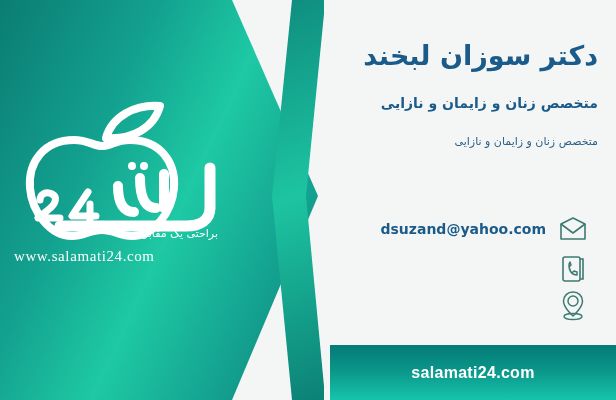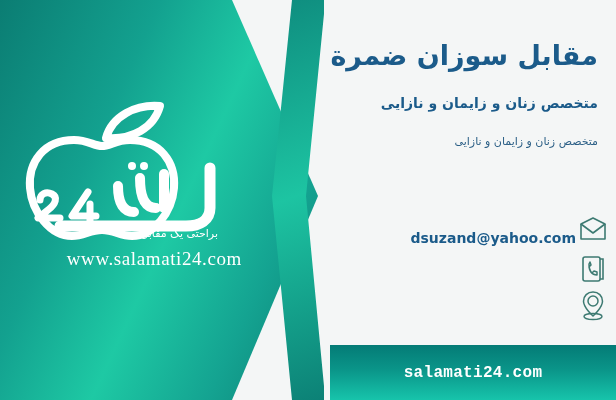--- a/index.html
+++ b/index.html
@@ -45,23 +45,23 @@
     top: 96px;
     width: 228px;
     height: 190px;
   }
   .logo-svg { display: block; }
   .logo-url {
     position: absolute;
     left: 0;
     top: 152px;
     width: 228px;
-    text-align: right;
+    text-align: left;
     color: #ffffff;
-    font-size: 19px;
+    font-size: 15px;
     letter-spacing: 0.6px;
     font-family: "Liberation Serif", "DejaVu Serif", serif;
   }
   .logo-tagline {
     position: absolute;
     right: 24px;
     top: 131px;
     color: #ffffff;
     font-size: 11px;
     letter-spacing: 1px;
@@ -102,25 +102,25 @@
     right: 18px;
     top: 135px;
     font-size: 11px;
     color: #2b5f86;
     direction: rtl;
     white-space: nowrap;
   }
 
   .contact-row {
     position: absolute;
-    right: 6px;
+    right: 26px;
     display: flex;
-    align-items: flex-end;
+    align-items: center;
     justify-content: flex-end;
-    gap: 0;
+    gap: 10px;
   }
   .row-email { top: 212px; }
   .row-phone { top: 252px; }
   .row-address { top: 288px; }
 
   .contact-text {
     font-size: 14px;
     font-weight: bold;
     color: #1b5b8a;
     white-space: nowrap;
@@ -154,21 +154,21 @@
     background: linear-gradient(180deg, #047b76 0%, #0a9589 45%, #17c4ab 100%);
     display: flex;
     align-items: center;
     justify-content: center;
   }
   .bottom-bar-text {
     color: #ffffff;
     font-size: 16px;
     font-weight: bold;
     letter-spacing: 0.3px;
-    font-family: Liberation Mono, monospace;
+    font-family: Liberation Sans, sans-serif;
   }
 </style>
 </head>
 <body>
 
 <div class="card">
 
   <div class="teal-panel"></div>
   <div class="teal-stripe"></div>
 
@@ -191,21 +191,21 @@
         <path d="M74 96 L58 120 L82 120"></path>
         <path d="M76 108 L76 126"></path>
       </g>
     </svg>
     <div class="logo-tagline">براحتی یک مقابل</div>
     <div class="logo-url">www.salamati24.com</div>
   </div>
 
   <div class="content">
 
-    <div class="doctor-name">مقابل سوزان ضمرة</div>
+    <div class="doctor-name">دکتر سوزان لبخند</div>
     <div class="specialty-main">متخصص زنان و زایمان و نازایی</div>
     <div class="specialty-sub">متخصص زنان و زایمان و نازایی</div>
 
     <div class="contact-row row-email">
       <div class="contact-text">dsuzand@yahoo.com</div>
       <div class="icon-box">
         <svg width="30" height="26" viewBox="0 0 30 26">
           <path d="M3 8 L15 2 L27 8 L15 17 Z" fill="none" stroke="#3d7a72" stroke-width="1.6" stroke-linejoin="round"></path>
           <path d="M3 8 L3 23 L27 23 L27 8" fill="none" stroke="#3d7a72" stroke-width="1.6" stroke-linejoin="round"></path>
         </svg>

